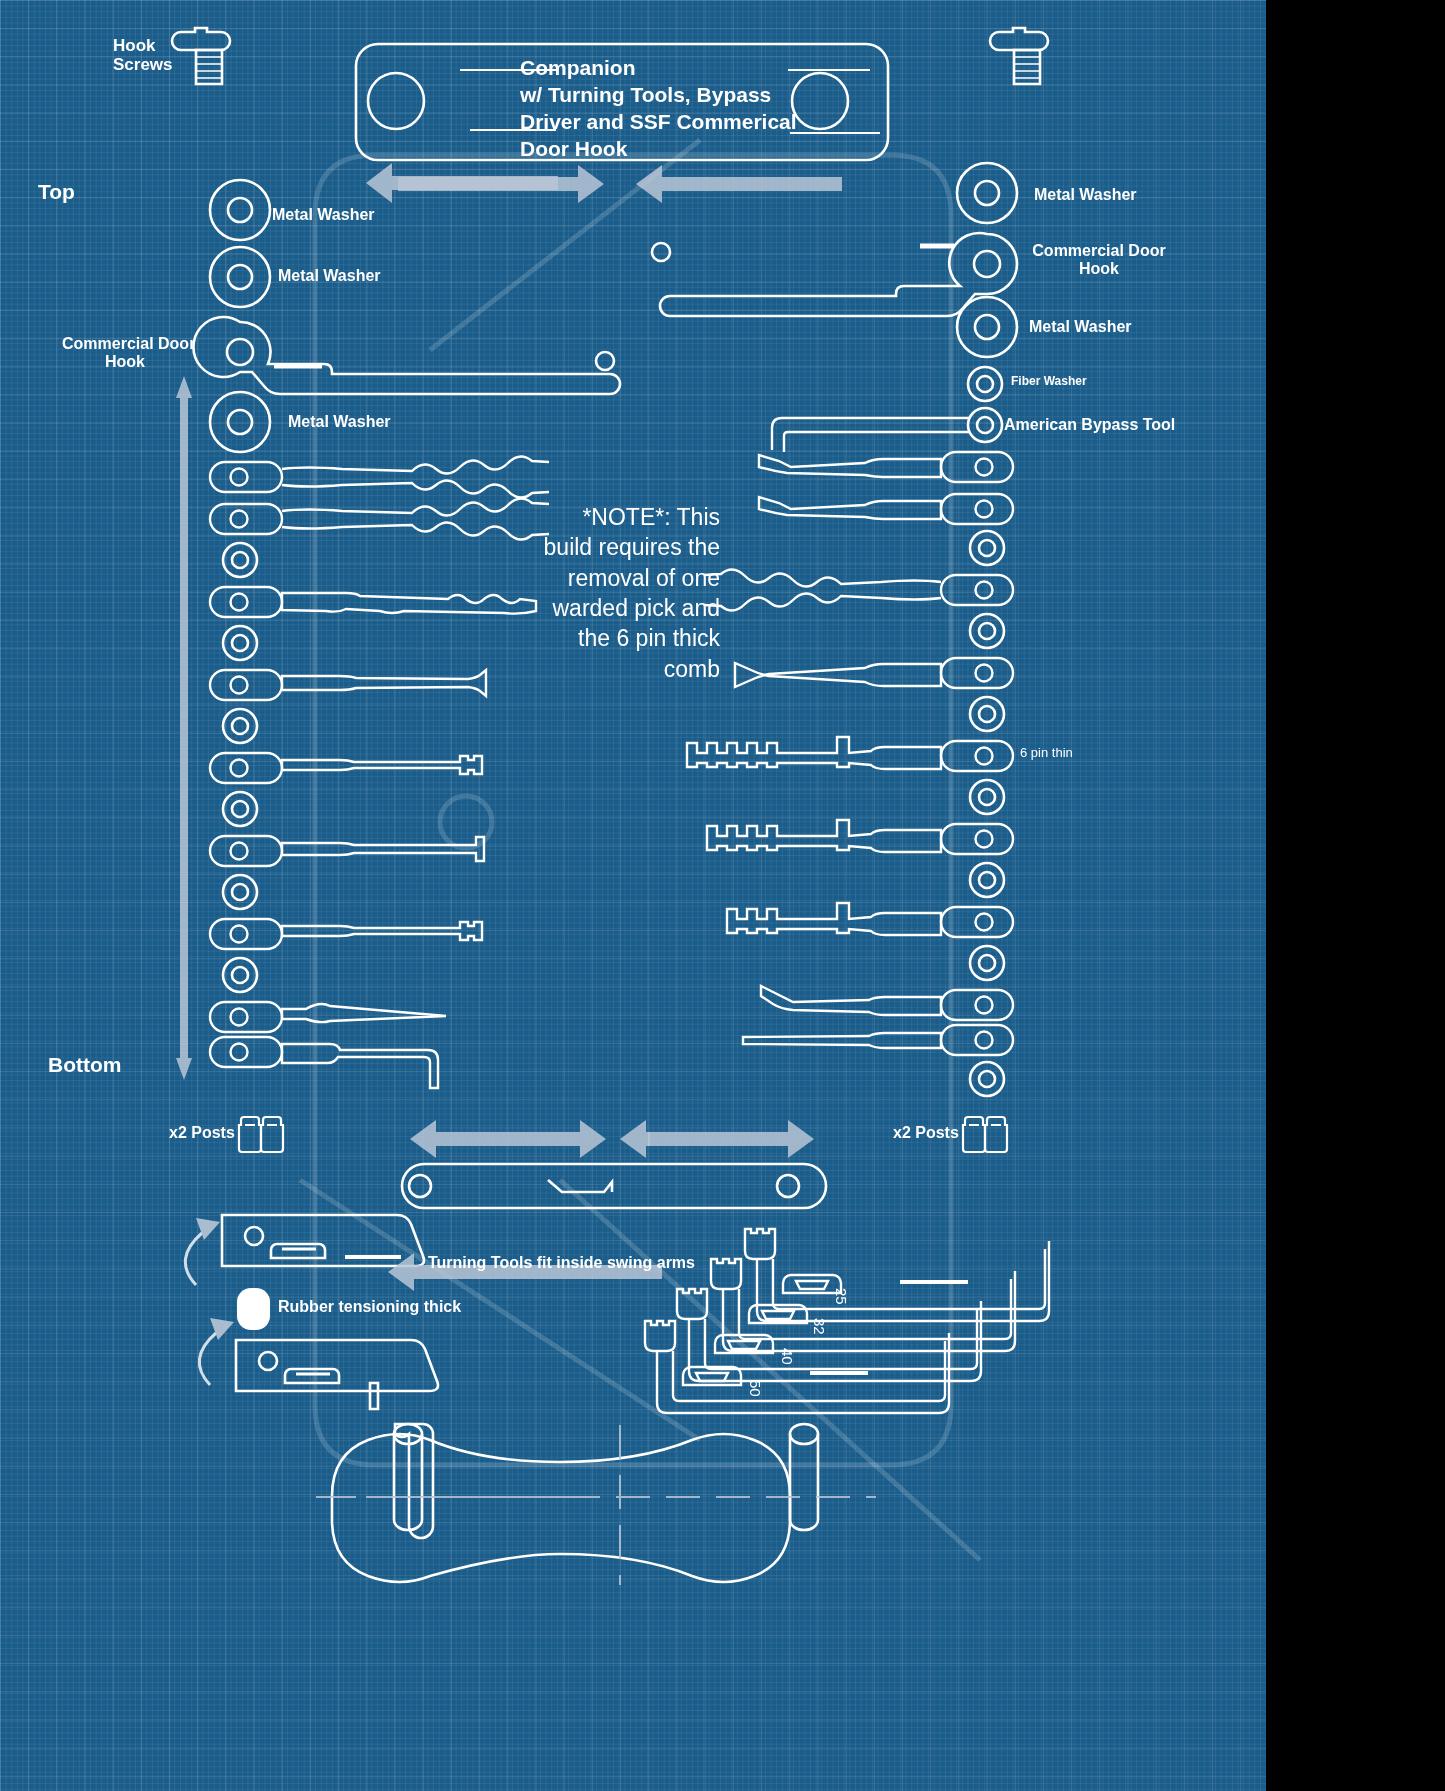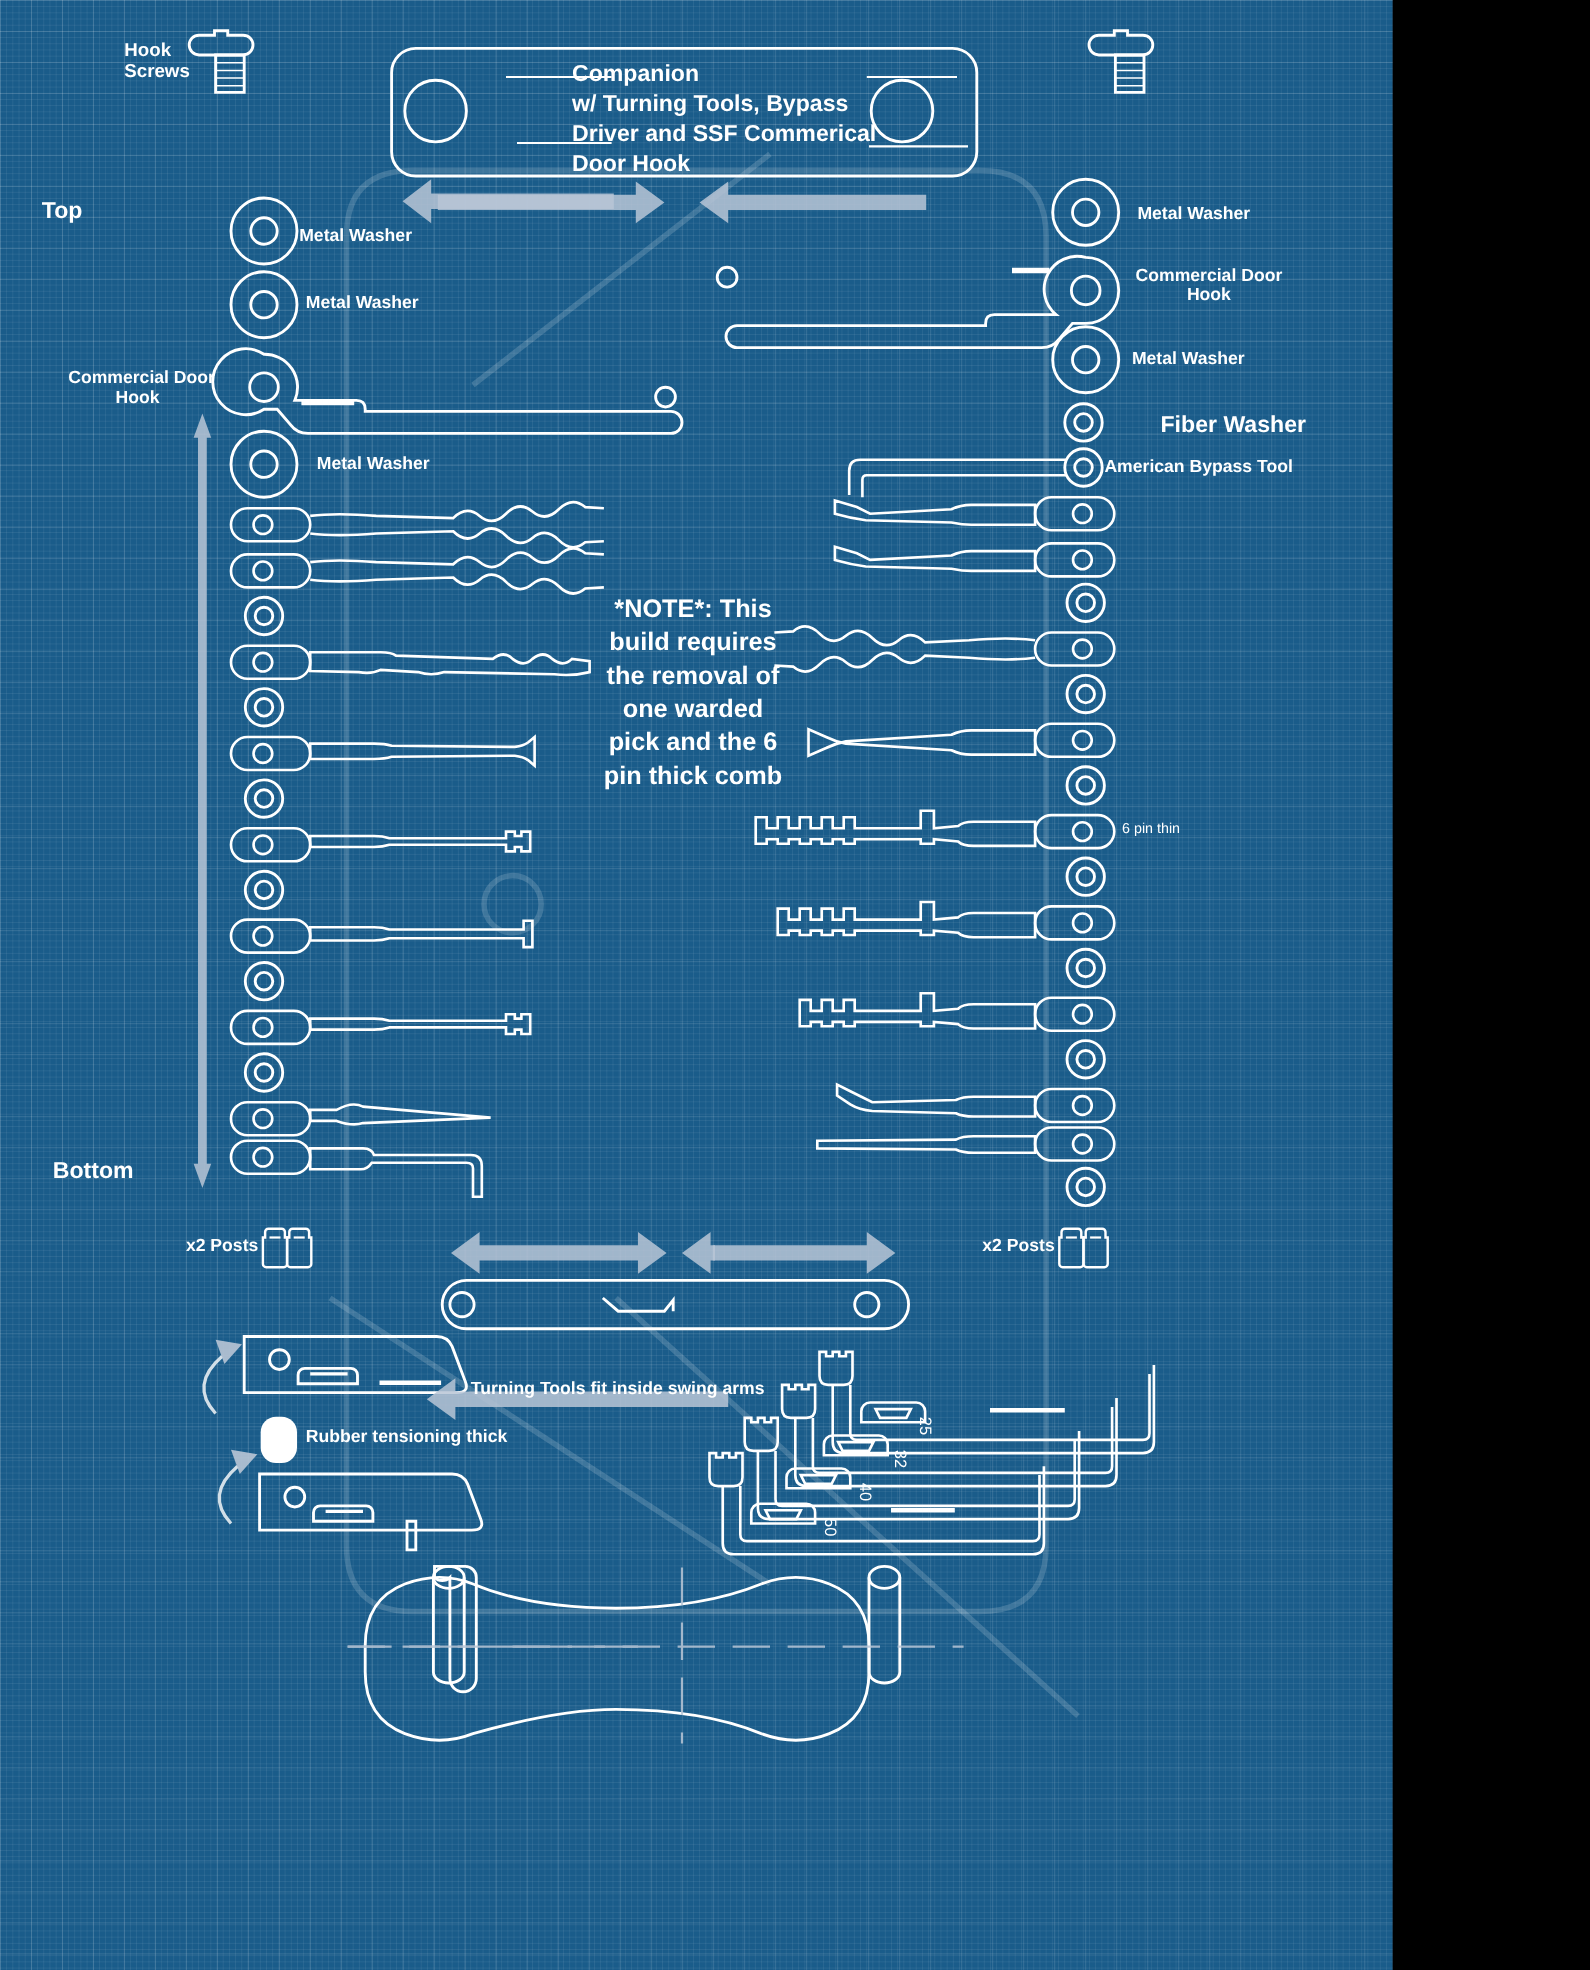--- a/index.html
+++ b/index.html
@@ -13,21 +13,21 @@
     background-image:
       linear-gradient(to right, rgba(255,255,255,.13) 1px, transparent 1px),
       linear-gradient(to bottom, rgba(255,255,255,.13) 1px, transparent 1px),
       linear-gradient(to right, rgba(255,255,255,.07) 1px, transparent 1px),
       linear-gradient(to bottom, rgba(255,255,255,.07) 1px, transparent 1px);
     background-size:28.2px 28.2px,28.2px 28.2px,5.64px 5.64px,5.64px 5.64px;
     overflow:hidden;
   }
   #art{position:absolute;left:0;top:0;width:1266px;height:1791px;}
   .lbl{position:absolute;color:#fff;font-weight:bold;line-height:1.12;white-space:pre;}
-  .note{position:absolute;color:#fff;font-weight:700;line-height:1.32;text-align:center;margin-top:36px;}
+  .note{position:absolute;color:#fff;font-weight:400;line-height:1.32;text-align:right;}
   .big{font-size:21px;font-weight:bold;}
   .ttl{position:absolute;color:#fff;font-weight:bold;font-size:21px;line-height:1.28;}
 </style>
 </head>
 <body>
 
 <div id="page">
   <div id="sheet">
 
     <svg id="art" viewBox="0 0 1266 1791">
@@ -392,21 +392,21 @@
     <div class="lbl" style="left:272px;top:206px;font-size:16px;">Metal Washer</div>
     <div class="lbl" style="left:278px;top:267px;font-size:16px;">Metal Washer</div>
     <div class="lbl" style="left:62px;top:335px;font-size:16px;text-align:center;width:126px;">Commercial Door
 Hook</div>
     <div class="lbl" style="left:288px;top:413px;font-size:16px;">Metal Washer</div>
 
     <div class="lbl" style="left:1034px;top:186px;font-size:16px;">Metal Washer</div>
     <div class="lbl" style="left:1024px;top:242px;font-size:16px;text-align:center;width:150px;">Commercial Door
 Hook</div>
     <div class="lbl" style="left:1029px;top:318px;font-size:16px;">Metal Washer</div>
-    <div class="lbl" style="left:1011px;top:375px;font-size:21px;margin-left:44px;">Fiber Washer</div>
+    <div class="lbl" style="left:1011px;top:375px;font-size:12px;">Fiber Washer</div>
     <div class="lbl" style="left:1004px;top:416px;font-size:16px;">American Bypass Tool</div>
     <div class="lbl" style="left:1020px;top:746px;font-size:13px;font-weight:normal;">6 pin thin</div>
 
     <div class="note" style="left:540px;top:502px;width:180px;font-size:23px;">*NOTE*: This build requires the removal of one warded pick and the 6 pin thick comb</div>
 
     <div class="lbl" style="left:169px;top:1124px;font-size:16px;">x2 Posts</div>
     <div class="lbl" style="left:893px;top:1124px;font-size:16px;">x2 Posts</div>
 
     <div class="lbl" style="left:428px;top:1254px;font-size:16px;">Turning Tools fit inside swing arms</div>
     <div class="lbl" style="left:278px;top:1298px;font-size:16px;">Rubber tensioning thick</div>

